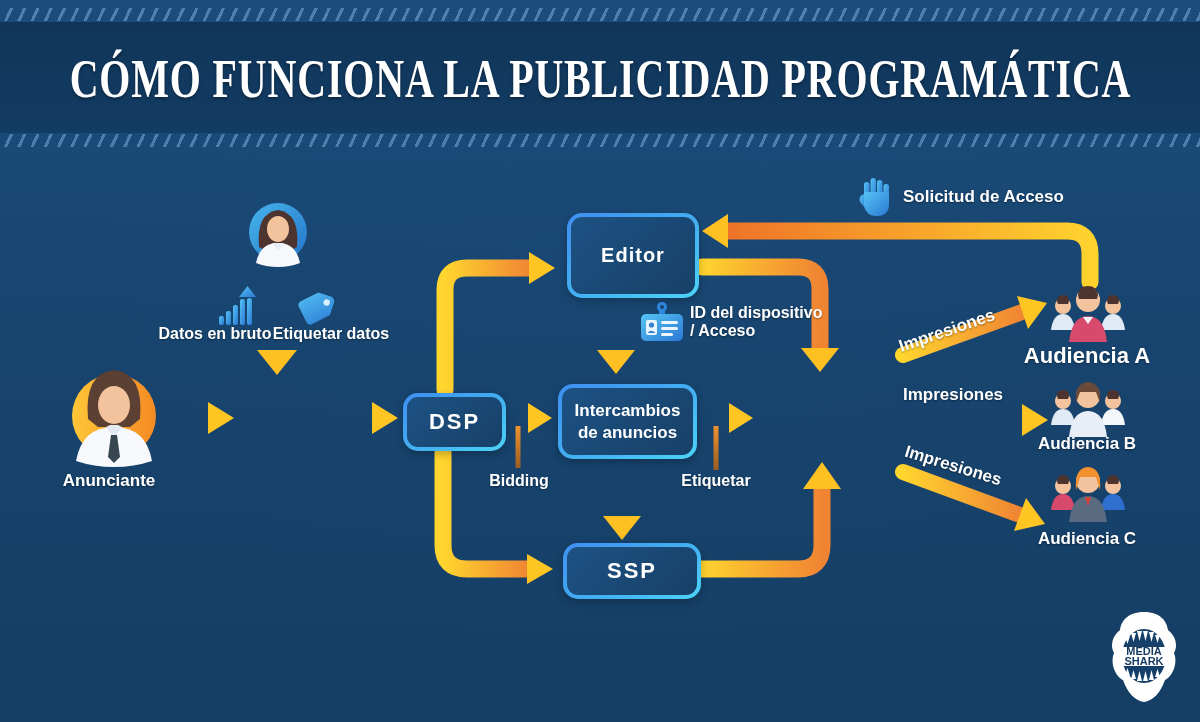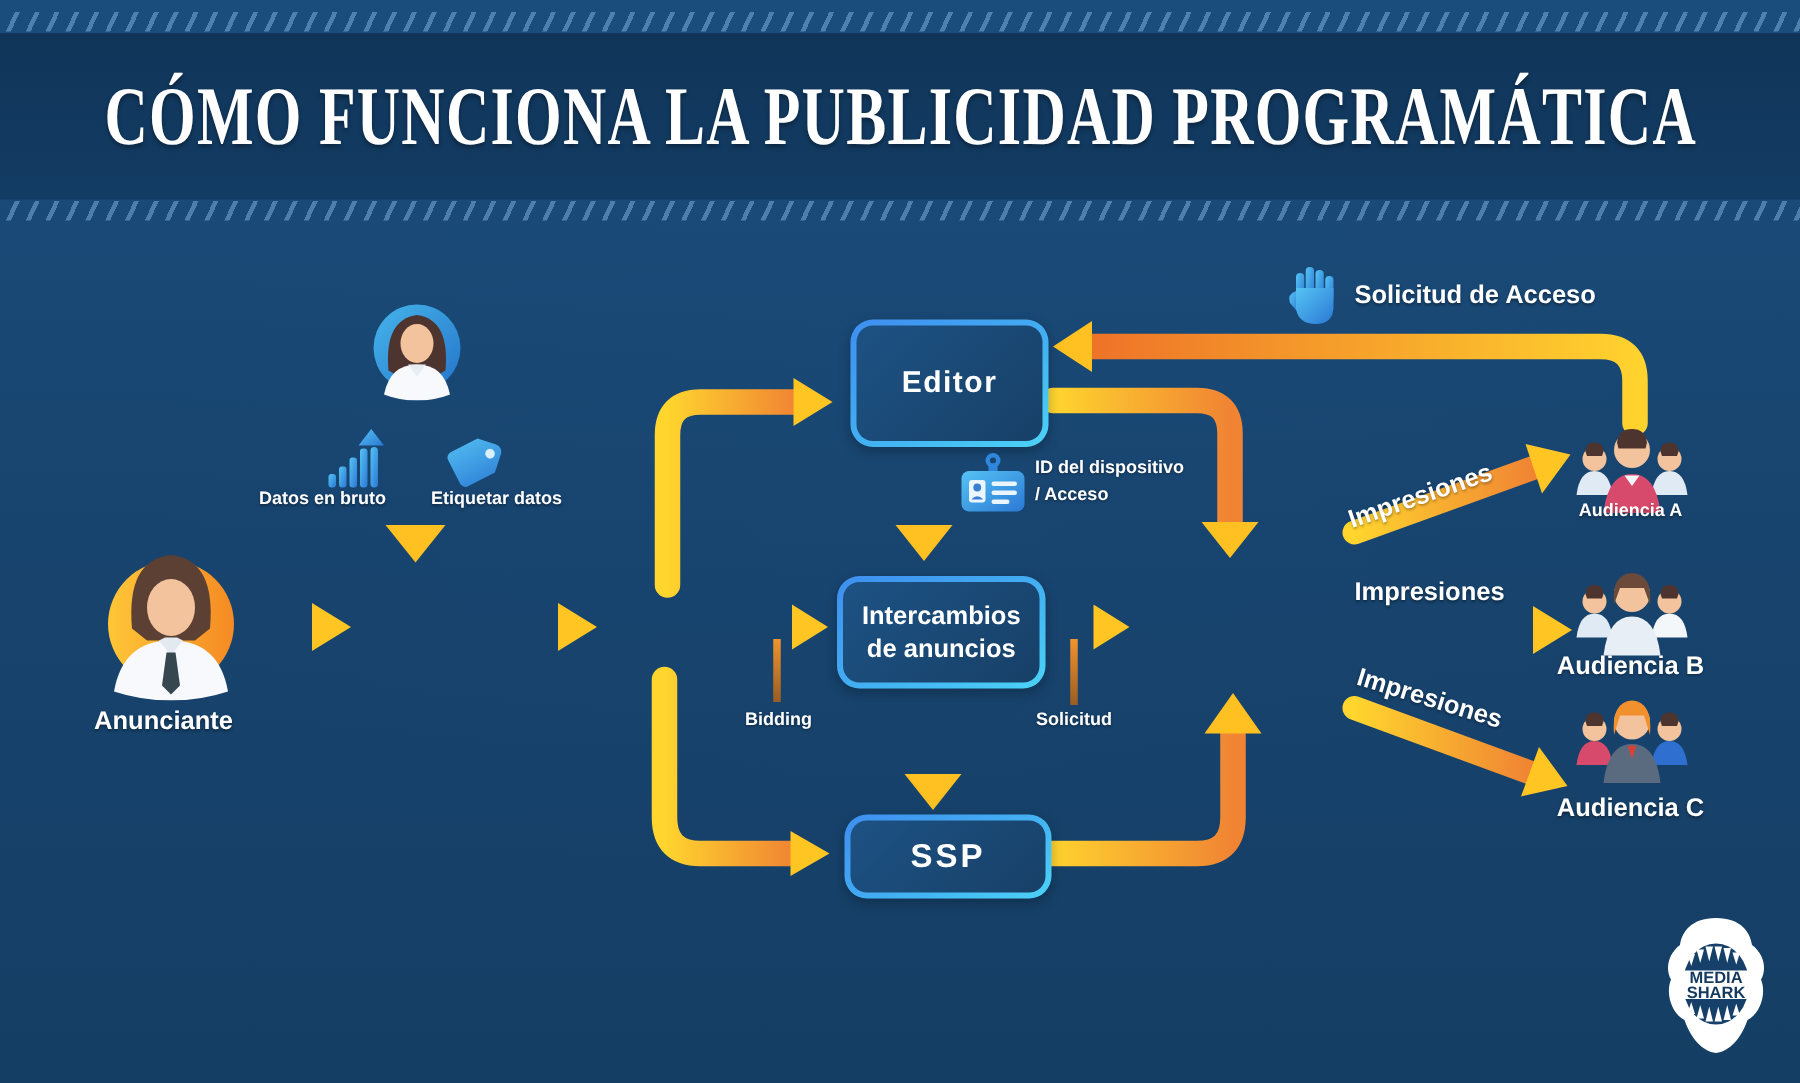--- a/index.html
+++ b/index.html
@@ -29,21 +29,21 @@
     background:linear-gradient(135deg,#1d5284 0%,#174067 100%);
     display:flex;flex-direction:column;align-items:center;justify-content:center;
     font-weight:bold;box-sizing:border-box;}
   .node-inner .big{font-size:22px;letter-spacing:2px;}
   .node-inner .med{font-size:20px;letter-spacing:1px;}
   .node-inner .two{font-size:17px;line-height:1.25;}
   .node-fill{position:absolute;border-radius:15px;
     background:linear-gradient(100deg,#47c4f2 0%,#3d84ea 100%);
     display:flex;flex-direction:column;align-items:center;justify-content:center;
     font-weight:bold;font-size:18px;line-height:1.35;box-shadow:0 3px 8px rgba(0,0,0,.3);}
-  .lbl{position:absolute;font-weight:bold;font-size:12px;text-align:center;
+  .lbl{position:absolute;font-weight:bold;font-size:16px;text-align:center;
     text-shadow:0 1px 2px rgba(0,0,0,.4);white-space:nowrap;}
   .lbl.left{text-align:left;}
   .rot{transform-origin:center center;}
   .icon{position:absolute;}
 </style>
 </head>
 <body>
 
 <div id="app">
 
@@ -183,39 +183,44 @@
     </defs>
     <circle cx="46" cy="55" r="42" fill="url(#avO)"></circle>
     <path d="M20 58 Q16 12 46 9 Q76 12 72 58 L62 66 L30 66 Z" fill="#5b4033"></path>
     <ellipse cx="46" cy="44" rx="16" ry="19" fill="#f2c39c"></ellipse>
     <path d="M8 100 Q14 66 46 66 Q78 66 84 100 Q66 106 46 106 Q26 106 8 100 Z" fill="#f7f9fc"></path>
     <path d="M38 66 L46 76 L54 66 L50 64 L42 64 Z" fill="#e3e9f1"></path>
     <path d="M43 74 L49 74 L52 96 L46 102 L40 96 Z" fill="#37474f"></path>
   </svg>
   <div class="lbl" style="left:43px;top:471px;width:132px;font-size:17px">Anunciante</div>
 
+  <div class="node" style="left:403px;top:393px;width:95px;height:50px">
+    <div class="node-inner">
+        <span class="big">DSP</span>
+      </div>
+  </div>
   <div class="node" style="left:567px;top:213px;width:124px;height:77px">
     <div class="node-inner">
         <span class="med">Editor</span>
       </div>
   </div>
   <div class="node" style="left:558px;top:384px;width:131px;height:67px">
     <div class="node-inner">
       <span class="two">Intercambios</span>
       <span class="two">de anuncios</span>
     </div>
   </div>
   <div class="node" style="left:563px;top:543px;width:130px;height:48px">
     <div class="node-inner">
         <span class="big">SSP</span>
       </div>
   </div>
 
   <div class="lbl" style="left:459px;top:472px;width:120px">Bidding</div>
-  <div class="lbl" style="left:656px;top:472px;width:120px">Solicitud</div>
+  <div class="lbl" style="left:656px;top:472px;width:120px">Etiquetar</div>
 
   <svg class="icon" style="left:639px;top:301px" width="46" height="42" viewBox="0 0 46 42">
     <circle cx="23" cy="6" r="5" fill="#2f86dd"></circle>
     <circle cx="23" cy="6" r="2" fill="#17436d"></circle>
     <rect x="20" y="8" width="6" height="8" fill="#2f86dd"></rect>
     <rect x="2" y="13" width="42" height="27" rx="5" fill="url(#icB)"></rect>
     <rect x="7" y="19" width="11" height="15" rx="2" fill="#eaf5fd"></rect>
     <circle cx="12.5" cy="24" r="2.6" fill="#3a7fd0"></circle>
     <path d="M8.5 32 Q12.5 27.5 16.5 32 Z" fill="#3a7fd0"></path>
     <rect x="22" y="20" width="17" height="3" rx="1.5" fill="#eaf5fd"></rect>
@@ -246,21 +251,21 @@
       <path d="M8 17 Q8 11 14 11 Q20 11 20 17 L19 20 L9 20 Z" fill="#4e342e"></path>
     <path d="M2 46 Q4 30 14 30 Q24 30 26 46 Z" fill="#dfeaf5"></path>
     <circle cx="64" cy="22" r="8" fill="#f2c39c"></circle>
       <path d="M58 17 Q58 11 64 11 Q70 11 70 17 L69 20 L59 20 Z" fill="#4e342e"></path>
     <path d="M52 46 Q54 30 64 30 Q74 30 76 46 Z" fill="#dfeaf5"></path>
     <circle cx="39" cy="16" r="12" fill="#f2c39c"></circle>
       <path d="M29 11 Q30 2 39 2 Q48 2 49 11 L48 15 L30 15 Z" fill="#4e342e"></path>
     <path d="M20 58 Q23 32 39 32 Q55 32 58 58 Z" fill="#d84a6b"></path>
     <path d="M34 33 L39 40 L44 33 Z" fill="#f4f7fa"></path>
   </svg>
-  <div class="lbl" style="left:1022px;top:333px;width:130px;font-size:12px">Audiencia A</div>
+  <div class="lbl" style="left:1022px;top:343px;width:130px;font-size:22px">Audiencia A</div>
 
   <svg class="icon" style="left:1049px;top:379px" width="78" height="60" viewBox="0 0 78 60">
     <circle cx="14" cy="22" r="8" fill="#f2c39c"></circle>
       <path d="M8 17 Q8 11 14 11 Q20 11 20 17 L19 20 L9 20 Z" fill="#4e342e"></path>
     <path d="M2 46 Q4 30 14 30 Q24 30 26 46 Z" fill="#dfeaf5"></path>
     <circle cx="64" cy="22" r="8" fill="#f2c39c"></circle>
       <path d="M58 17 Q58 11 64 11 Q70 11 70 17 L69 20 L59 20 Z" fill="#4e342e"></path>
     <path d="M52 46 Q54 30 64 30 Q74 30 76 46 Z" fill="#f4f7fa"></path>
     <circle cx="39" cy="17" r="12" fill="#f2c39c"></circle>
     <path d="M27 24 Q25 4 39 3 Q53 4 51 24 L47 13 L31 13 Z" fill="#6b4a3a"></path>

